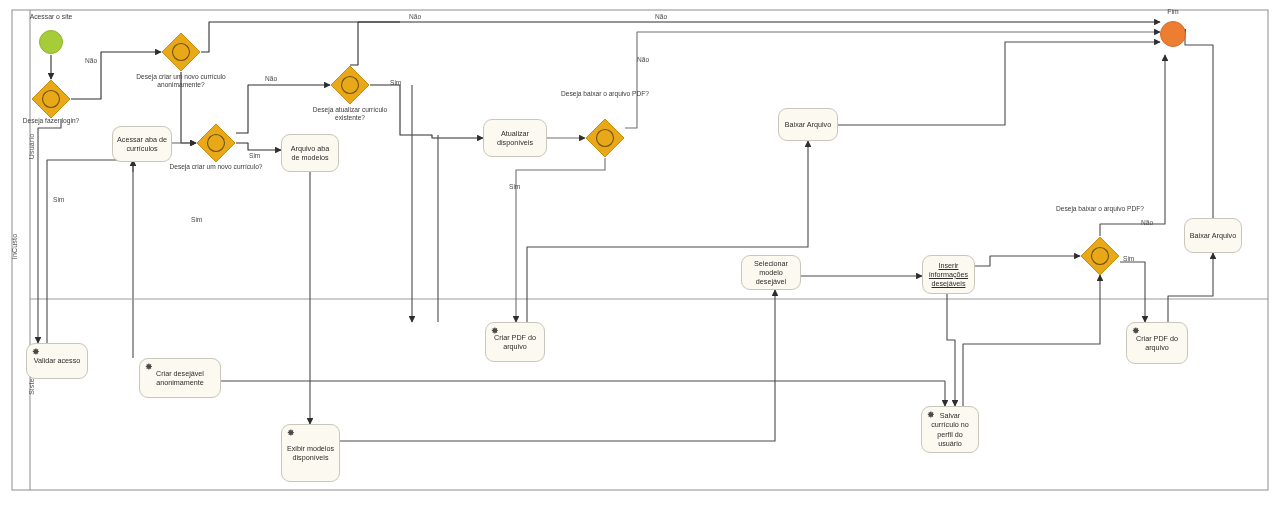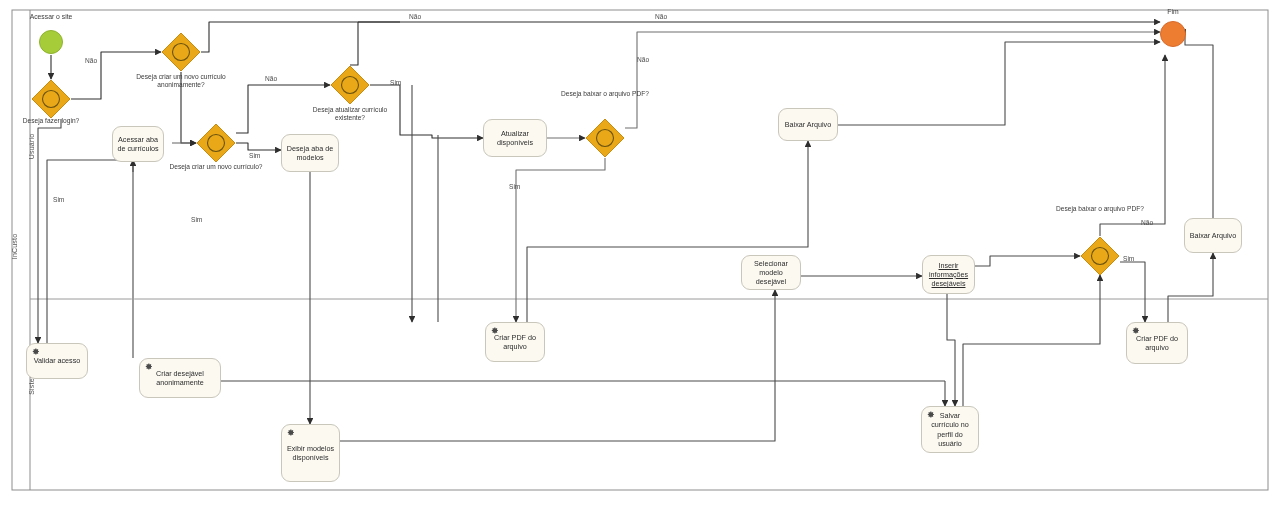--- a/index.html
+++ b/index.html
@@ -251,26 +251,26 @@
   <div class="gw-label" style="left:553px; top:90px;">Deseja baixar o arquivo PDF?</div>
 
   <div class="node gateway" style="left:1080px; top:236px;">
     <svg class="gw-shape" viewBox="0 0 40 40">
       <polygon points="20,1 39,20 20,39 1,20" fill="#e8a818" stroke="#c98a10" stroke-width="1"></polygon>
       <circle cx="20" cy="20" r="8.5" fill="none" stroke="#6b5310" stroke-width="1.1"></circle>
     </svg>
   </div>
   <div class="gw-label" style="left:1048px; top:205px;">Deseja baixar o arquivo PDF?</div>
 
-  <div class="node task" style="left:112px; top:126px; width:52px; height:36px;">
+  <div class="node task" style="left:112px; top:126px; width:60px; height:36px;">
     <span class="task-label">Acessar aba de currículos</span>
   </div>
 
   <div class="node task" style="left:281px; top:134px; width:58px; height:38px;">
-    <span class="task-label">Deseja aba de modelos</span>
+    <span class="task-label">Arquivo aba de modelos</span>
   </div>
 
   <div class="node task" style="left:483px; top:119px; width:64px; height:38px;">
     <span class="task-label">Atualizar disponíveis</span>
   </div>
 
   <div class="node task" style="left:778px; top:108px; width:60px; height:33px;">
     <span class="task-label">Baixar Arquivo</span>
   </div>
 

